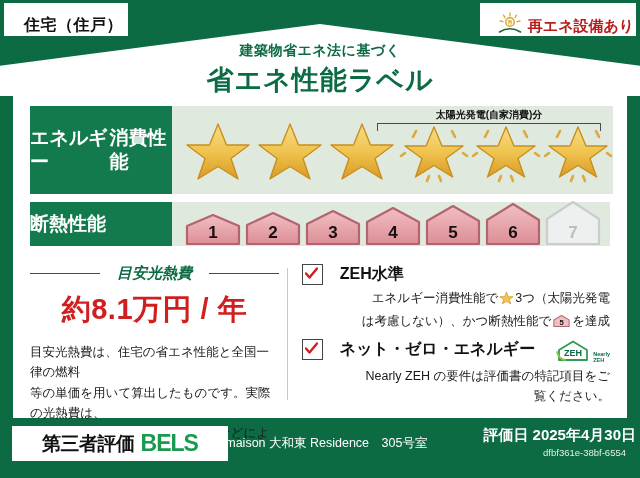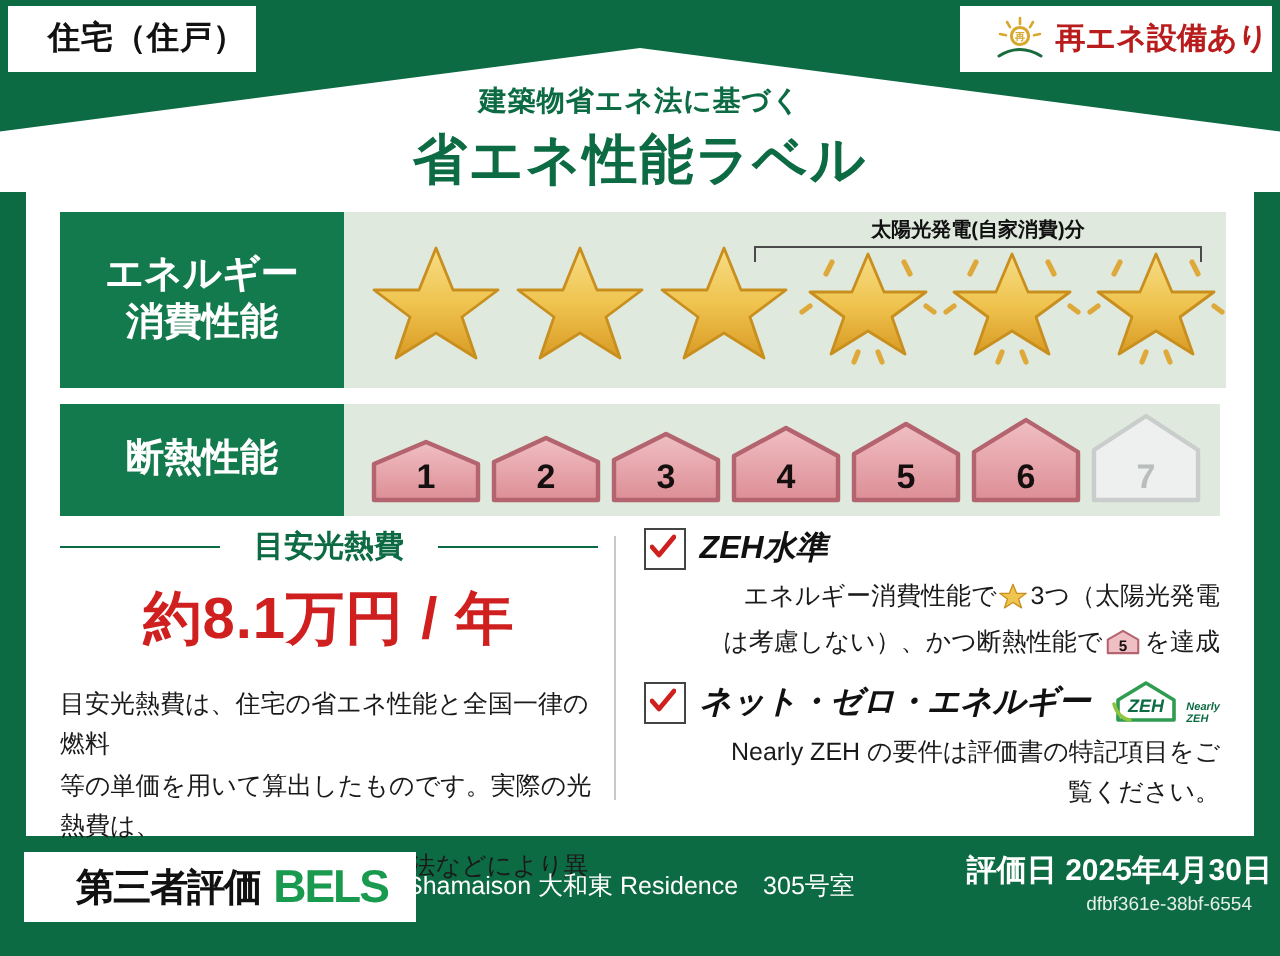--- a/index.html
+++ b/index.html
@@ -9,21 +9,21 @@
     background:#0b6b43;
   }
   #label{
     position:relative;width:640px;height:478px;
     background:#0d6b44;
     box-sizing:border-box;
   }
   
   .top-badge{
     position:absolute;top:3px;background:#ffffff;
-    display:flex;align-items:center;justify-content:center;
+    display:flex;align-items:flex-end;justify-content:center;
     box-sizing:border-box;
     padding-left:15px;
   }
   #badge-type{left:4px;width:124px;height:33px;font-size:16px;font-weight:bold;color:#111;letter-spacing:.5px;}
   #badge-renew{right:4px;width:156px;height:33px;gap:5px;font-size:15px;font-weight:bold;color:#b91c1c;}
   .sun-ico{width:26px;height:24px;flex:0 0 auto;}
   
   .roof{
     position:absolute;left:0;top:24px;width:640px;height:72px;
     background:#ffffff;
@@ -35,24 +35,24 @@
   #title-sub{font-size:14px;font-weight:bold;color:#0d6b44;letter-spacing:.5px;}
   #title-main{font-size:27px;font-weight:bold;color:#0d6b44;letter-spacing:1px;margin-top:2px;}
   
   .body-panel{
     position:absolute;left:13px;top:96px;width:614px;height:322px;
     background:#ffffff;box-sizing:border-box;
   }
   
   .perf-row{position:absolute;display:flex;align-items:stretch;}
   #row-energy{left:17px;top:10px;width:580px;height:88px;}
-  #row-insul{left:17px;top:106px;width:580px;height:56px;}
+  #row-insul{left:17px;top:106px;width:580px;height:44px;}
   .row-label{
-    background:#127a4d;color:#fff;display:flex;flex-direction:column;
-    align-items:center;justify-content:center;font-weight:bold;flex:0 0 auto;
+    background:#127a4d;color:#fff;display:flex;flex-direction:row;
+    align-items:center;font-weight:bold;flex:0 0 auto;
     line-height:1.25;
   }
   #row-energy .row-label{width:142px;font-size:19px;}
   #row-insul .row-label{width:142px;font-size:19px;}
   .row-body{
     flex:1 1 auto;background:#dfe9dd;position:relative;
     display:flex;align-items:center;
   }
   
   .stars{display:flex;align-items:flex-end;gap:2px;padding-left:11px;padding-bottom:2px;}
@@ -72,48 +72,48 @@
   .hz span{
     position:absolute;left:0;right:0;bottom:3px;text-align:center;
     font-size:17px;font-weight:bold;color:#15100f;
   }
   .hz.off span{color:#b9bdbb;}
   
   .lower{position:absolute;left:17px;top:168px;width:580px;height:140px;display:flex;}
   .col-left{width:300px;position:relative;}
   .col-div{width:1px;background:#c9c9c9;margin:4px 14px 4px 8px;}
   .col-right{flex:1 1 auto;position:relative;}
-  .cost-head{display:flex;align-items:center;gap:17px;}
+  .cost-head{display:flex;align-items:center;gap:17px;font-style:italic;}
   .cost-head .rule{flex:1 1 auto;height:1px;background:#0d6b44;}
   .cost-head .ct{font-size:15px;font-weight:bold;color:#0d6b44;white-space:nowrap;}
   .cost-val{
     text-align:center;font-size:29px;font-weight:bold;color:#d01f1f;
     margin-top:7px;letter-spacing:.5px;
   }
   .cost-note{
     margin-top:12px;font-size:12.5px;color:#1a1a1a;line-height:1.62;
   }
   .cert{margin-bottom:5px;}
-  .cert-head{display:flex;align-items:center;gap:7px;font-style:italic;}
+  .cert-head{display:flex;gap:17px;}
   .chk{
     width:19px;height:19px;border:1.6px solid #444;background:#fff;flex:0 0 auto;
     position:relative;
   }
   .chk svg{position:absolute;left:2px;top:2px;}
   .cert-title{font-size:16px;font-weight:bold;color:#111;white-space:nowrap;}
   .zeh-logo{display:flex;align-items:flex-end;gap:2px;margin-left:3px;}
   .zeh-sub{font-size:5.5px;color:#0d6b44;font-weight:bold;line-height:1.1;text-align:left;}
   .cert-body{font-size:12.5px;color:#1a1a1a;line-height:1.6;margin-top:3px;text-align:right;}
   .ico-star{vertical-align:-3px;margin:0 1px;}
   .ico-house5{vertical-align:-3px;margin:0 2px;}
   
   .footer{position:absolute;left:0;top:420px;width:640px;height:58px;}
   #bels-box{
-    position:absolute;left:12px;top:6px;width:184px;height:35px;background:#fff;
-    display:flex;align-items:center;justify-content:center;gap:6px;padding-left:12px;
+    position:absolute;left:12px;top:6px;width:216px;height:35px;background:#fff;
+    display:flex;align-items:center;justify-content:center;gap:6px;
   }
   #bels-jp{font-size:19px;font-weight:bold;color:#111;letter-spacing:-.5px;}
   #bels-en{font-size:23px;font-weight:bold;color:#1a9a4f;letter-spacing:-1px;}
   #prop-name{
     position:absolute;left:203px;top:15px;color:#fff;font-size:12.5px;white-space:nowrap;
   }
   #eval-date{
     position:absolute;right:4px;top:6px;color:#fff;font-size:15px;font-weight:bold;white-space:nowrap;
   }
   #eval-id{

